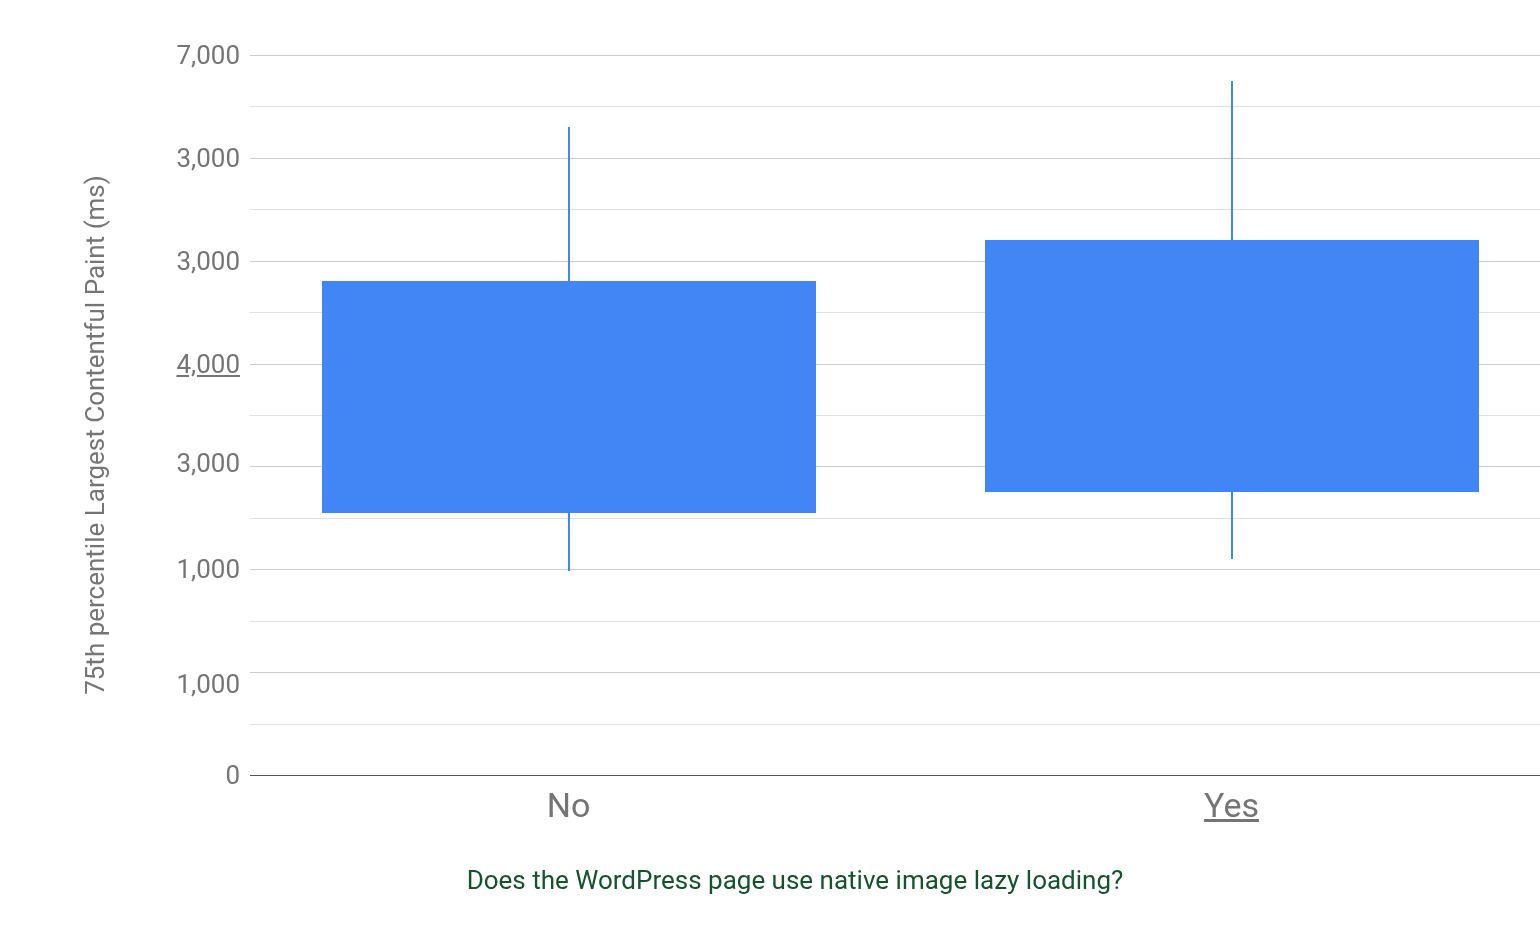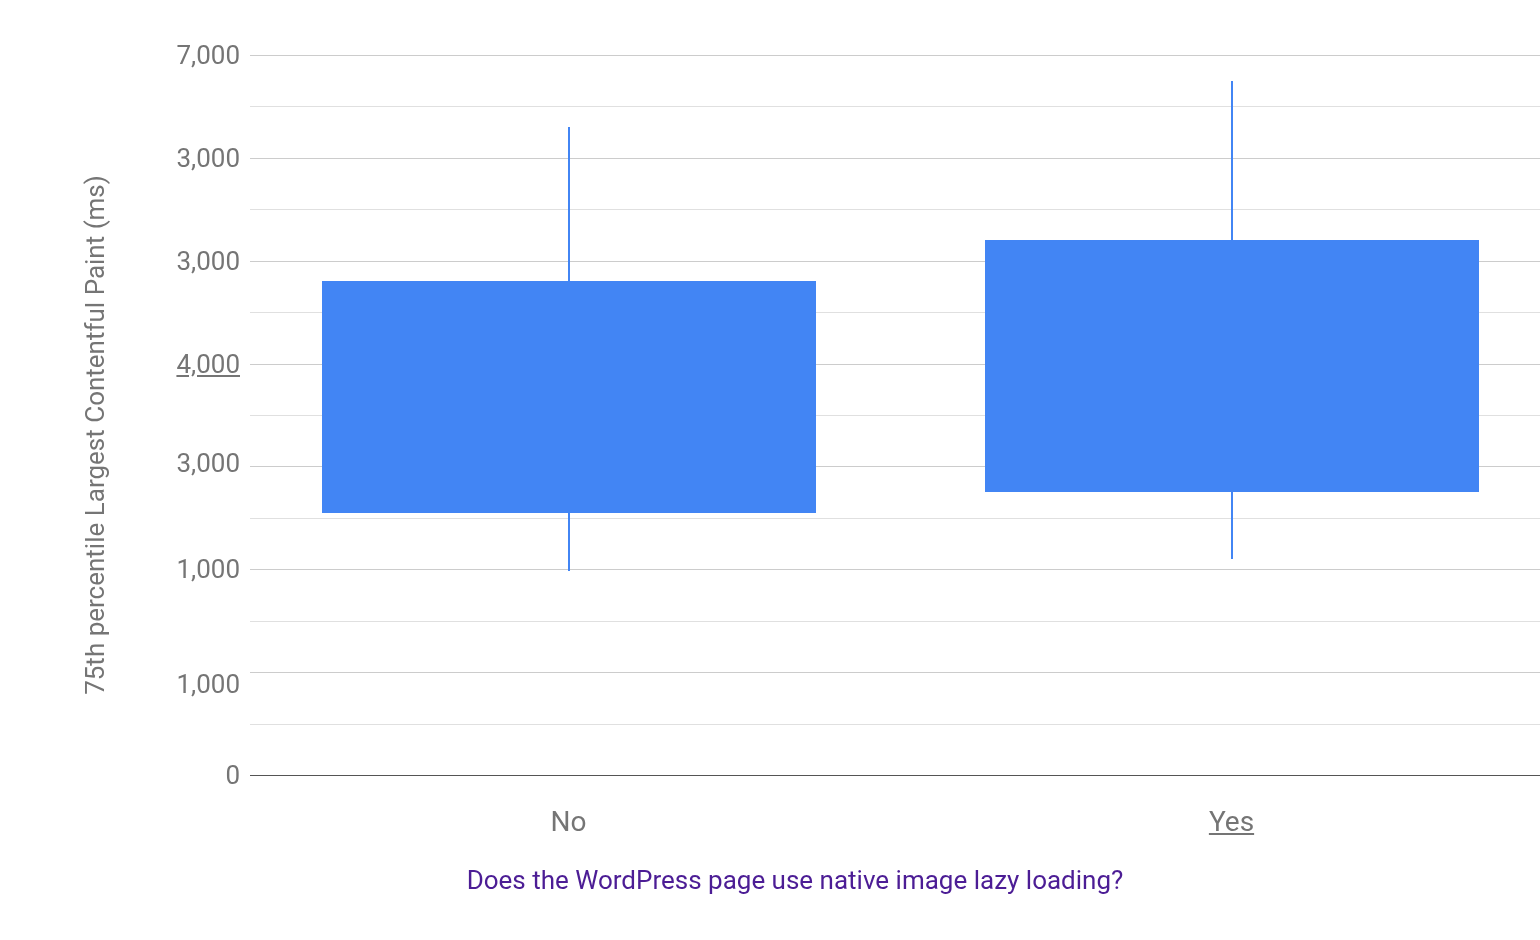--- a/index.html
+++ b/index.html
@@ -30,21 +30,21 @@
       font-size: 26px;
       color: #757575;
       white-space: nowrap;
     }
     .x-axis-label {
       position: absolute;
       left: 50%;
       bottom: 25px;
       transform: translateX(-50%);
       font-size: 26px;
-      color: #4c1d95;
+      color: #14532d;
     }
     .plot-area {
       position: absolute;
       left: 180px;
       top: 35px;
       width: 1300px;
       height: 720px;
     }
     .gridline {
       position: absolute;
@@ -67,22 +67,22 @@
       position: absolute;
       right: 1310px;
       font-size: 26px;
       color: #757575;
       text-align: right;
       transform: translateY(-50%);
       width: 100px;
     }
     .x-tick-label {
       position: absolute;
-      top: 750px;
-      font-size: 28px;
+      top: 730px;
+      font-size: 34px;
       color: #757575;
       transform: translateX(-50%);
     }
     .box {
       position: absolute;
       background: #4285f4;
     }
     .whisker {
       position: absolute;
       width: 2px;

